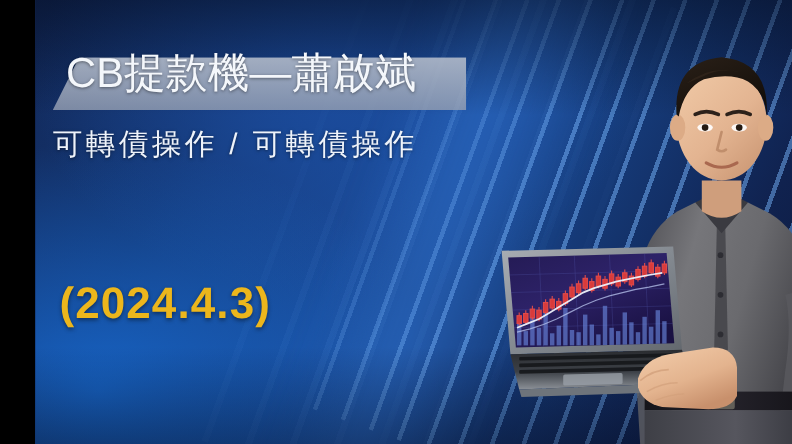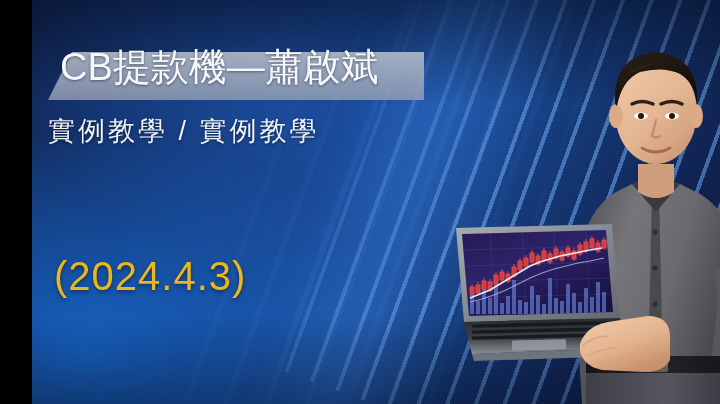--- a/index.html
+++ b/index.html
@@ -128,21 +128,21 @@
     position: absolute;
     left: 22px;
     font-size: 40px;
     line-height: 1;
     color: #ecb61c;
     letter-spacing: 3px;
     text-shadow: 0 2px 4px rgba(0,0,0,0.45);
     white-space: nowrap;
   }
   .gold-line.l1 { top: 203px; }
-  .gold-line.l2 { top: 256px; letter-spacing: 1px; }
+  .gold-line.l2 { top: 256px; letter-spacing: 1px; font-weight: bold; }
 
   
   .presenter {
     position: absolute;
     right: -6px;
     bottom: 0;
     width: 230px;
     height: 404px;
   }
   .presenter svg { display: block; width: 100%; height: 100%; }
@@ -172,21 +172,21 @@
 <div id="thumbnail">
 
   <div class="bg-base"></div>
   <div class="light-wedge"></div>
   <div class="stripes-soft"></div>
   <div class="stripes"></div>
   <div class="bg-vignette"></div>
 
   <div class="title-banner"></div>
   <div class="title-main">CB提款機—蕭啟斌</div>
-  <div class="title-sub">實例教學 / 實例教學</div>
+  <div class="title-sub">可轉債操作 / 可轉債操作</div>
 
   <div class="gold-line l2">(2024.4.3)</div>
 
   <div class="presenter">
     <svg viewBox="0 0 230 404" preserveAspectRatio="xMidYMax meet" aria-hidden="true">
       <defs>
         <linearGradient id="shirtGrad" x1="0" y1="0" x2="1" y2="0.4">
           <stop offset="0%" stop-color="#4d4d52"></stop>
           <stop offset="34%" stop-color="#76767a"></stop>
           <stop offset="66%" stop-color="#6a6a6e"></stop>

